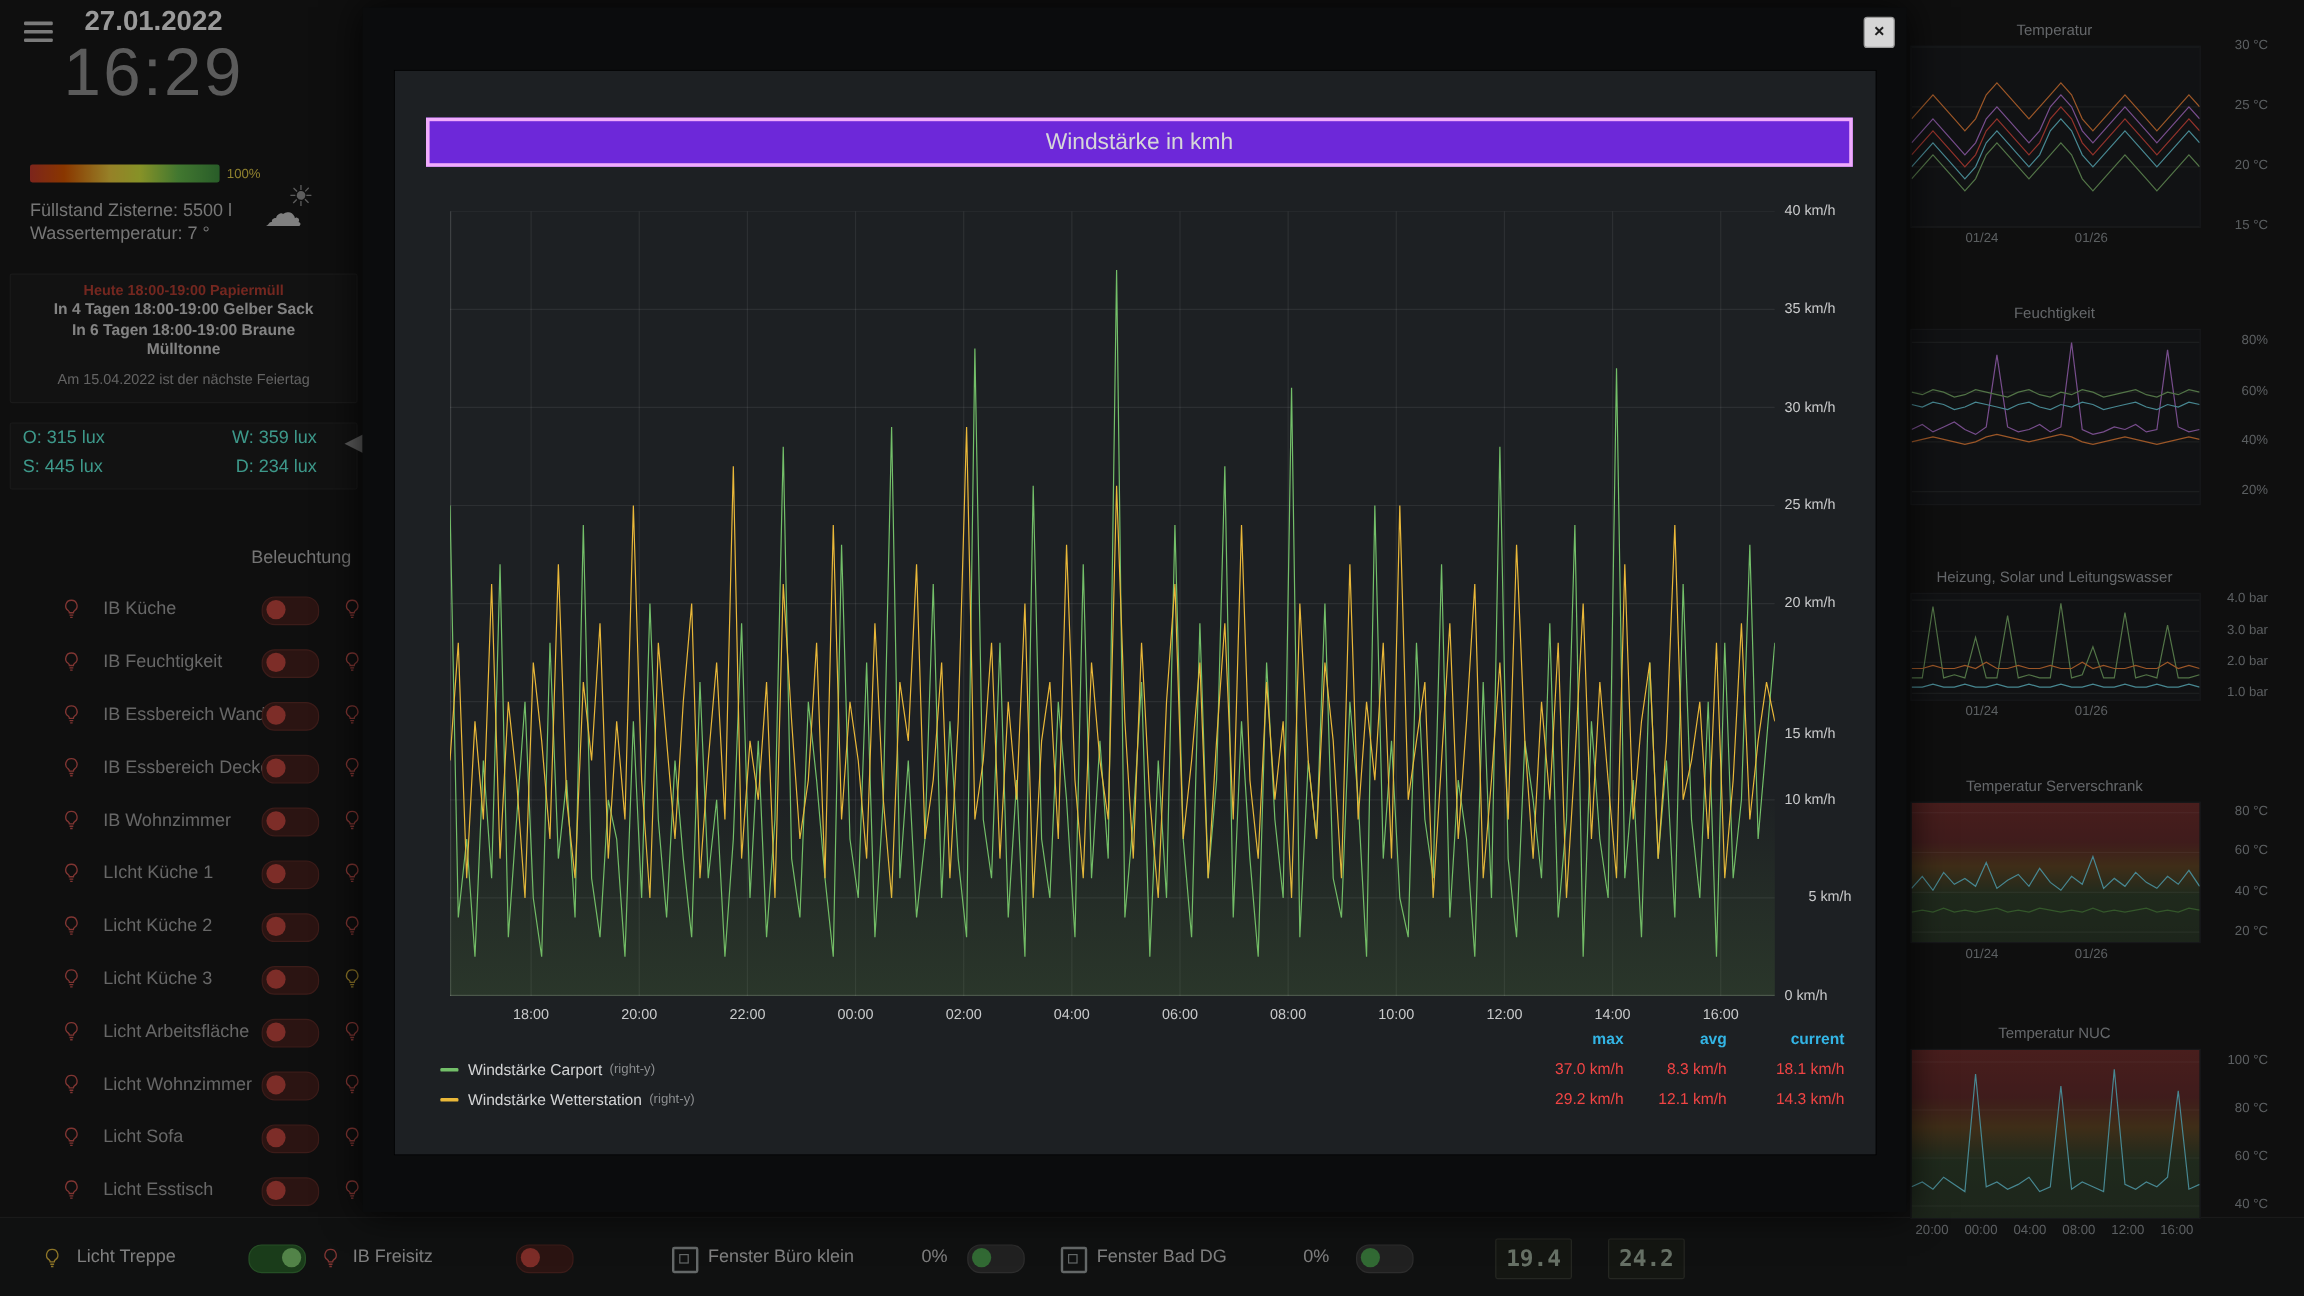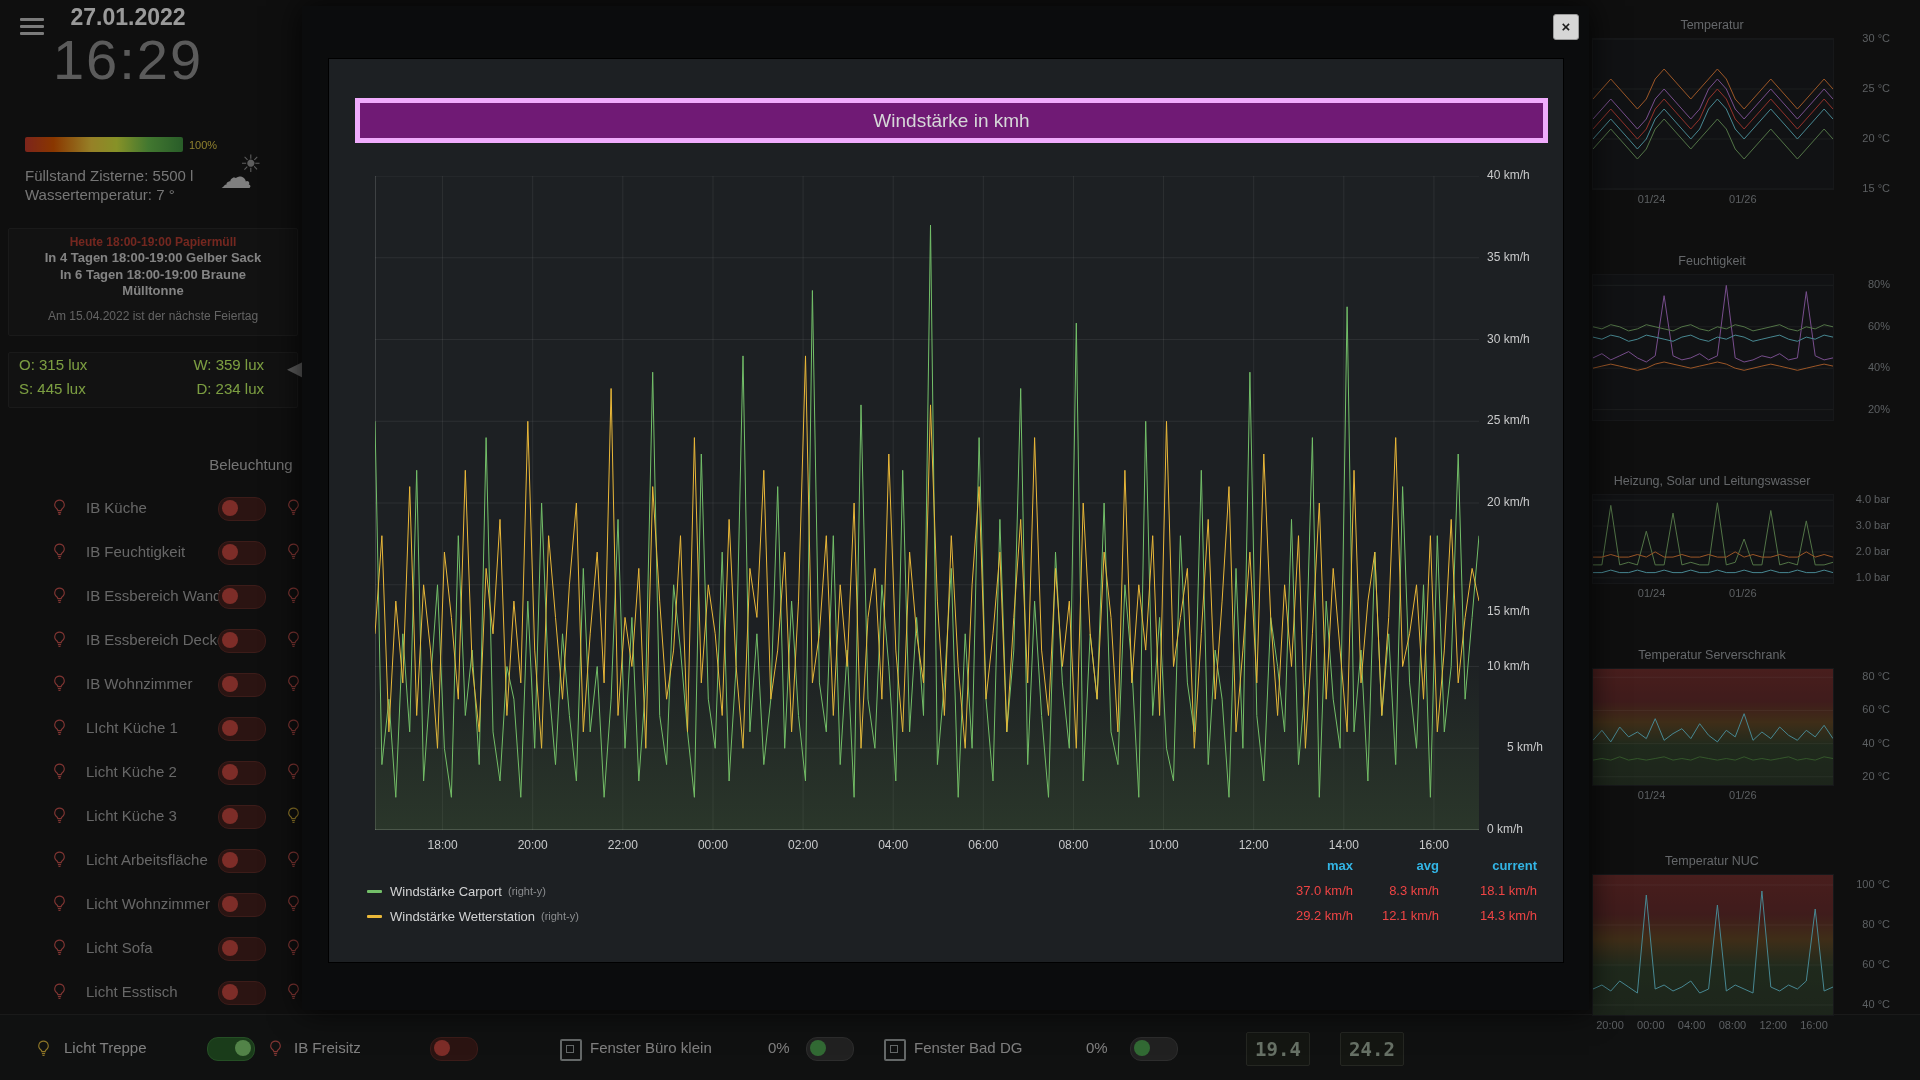--- a/index.html
+++ b/index.html
@@ -20,21 +20,21 @@
   .pct{font-size:11px;color:#d9c347;margin-left:6px;}
   .cistern-text{position:absolute;left:25px;top:166px;font-size:15px;line-height:19px;color:#b5b5b5;}
   .weather-ico{position:absolute;left:218px;top:150px;width:56px;height:48px;color:#c0c0c0;}
   .weather-ico .sun{position:absolute;left:22px;top:0;font-size:24px;color:#8f8f8f;}
   .weather-ico .cloud{position:absolute;left:2px;top:8px;font-size:32px;color:#c4c4c4;}
   .panel{background:#1d1d1d;border:1px solid #282828;border-radius:2px;}
   .waste{position:absolute;left:8px;top:228px;width:288px;height:106px;text-align:center;}
   .waste .w1{margin-top:6px;font-size:12px;font-weight:bold;color:#b23c31;}
   .waste .w2{font-size:13px;font-weight:bold;color:#c9c9c9;line-height:16px;width:240px;margin:1px auto 0;}
   .waste .w3{margin-top:10px;font-size:12px;color:#989898;}
-  .lux{position:absolute;left:8px;top:352px;width:288px;height:54px;font-size:15px;color:#bef264;}
+  .lux{position:absolute;left:8px;top:352px;width:288px;height:54px;font-size:15px;color:#5eead4;}
   .lux .lrowx{position:relative;height:24px;line-height:24px;}
   .lux .lv1{position:absolute;left:10px;}
   .lux .lv2{position:absolute;right:33px;}
   .bel-title{position:absolute;left:100px;top:456px;width:302px;text-align:center;font-size:15px;color:#b3b3b3;}
   .lights{position:absolute;left:14px;top:486px;width:310px;text-decoration:underline;}
   .lrow{position:relative;height:44px;}
   .bico{position:absolute;top:13px;width:16px;height:18px;}
   .bico.b1{left:38px;}
   .bico.b2{left:272px;}
   .bico.red{color:#c5524e;}
@@ -79,21 +79,21 @@
 
   
   .backdrop{position:absolute;inset:0;background:rgba(0,0,0,0.35);z-index:6;}
   .modal{position:absolute;left:302px;top:6px;width:1287px;height:1004px;background:#0b0c0d;z-index:10;
          box-shadow:0 0 30px rgba(0,0,0,0.8);}
   .close{position:absolute;top:8px;right:10px;width:26px;height:26px;background:#d6d6d6;color:#1c1c1c;
          border:1px solid #9a9a9a;border-radius:3px;font-size:15px;font-weight:bold;line-height:24px;
          text-align:center;cursor:pointer;padding:0;font-family:"Liberation Sans",sans-serif;}
   .modal-inner{position:absolute;left:26px;top:52px;width:1234px;height:903px;background:#1d2023;border:1px solid #000;}
   .modal-title{position:absolute;left:26px;top:39px;width:1183px;height:35px;line-height:35px;text-align:center;
-               font-size:19px;color:#d6d7d8;background:#701a75;border:5px solid #f0abfc;}
+               font-size:19px;color:#d6d7d8;background:#6d28d9;border:3px solid #f0abfc;}
   .plot{position:absolute;left:46px;top:117px;width:1104px;height:654px;}
   .plot-glow{position:absolute;left:0;right:0;bottom:0;height:170px;
              background:linear-gradient(180deg,rgba(110,170,80,0) 0%,rgba(110,170,80,0.10) 60%,rgba(110,170,80,0.16) 100%);}
   .plot svg{position:absolute;inset:0;}
   .yticks{position:absolute;left:1158px;top:117px;width:72px;height:654px;font-size:12px;color:#c9cacb;}
   .yticks span{position:absolute;left:0;white-space:nowrap;}
   .xticks{position:absolute;left:46px;top:779px;width:1104px;height:16px;font-size:12px;color:#c9cacb;}
   .xticks span{position:absolute;top:0;width:56px;text-align:center;}
   .legend-row{position:absolute;left:38px;height:18px;display:flex;align-items:center;font-size:13px;color:#d2d3d4;cursor:pointer;justify-content:space-between;}
   .lr1{top:823px;} .lr2{top:848px;}

